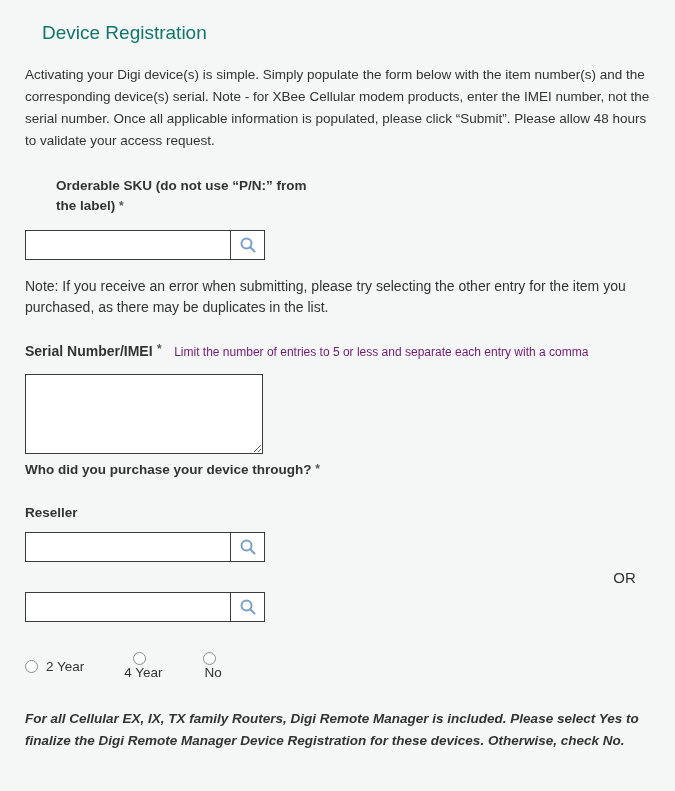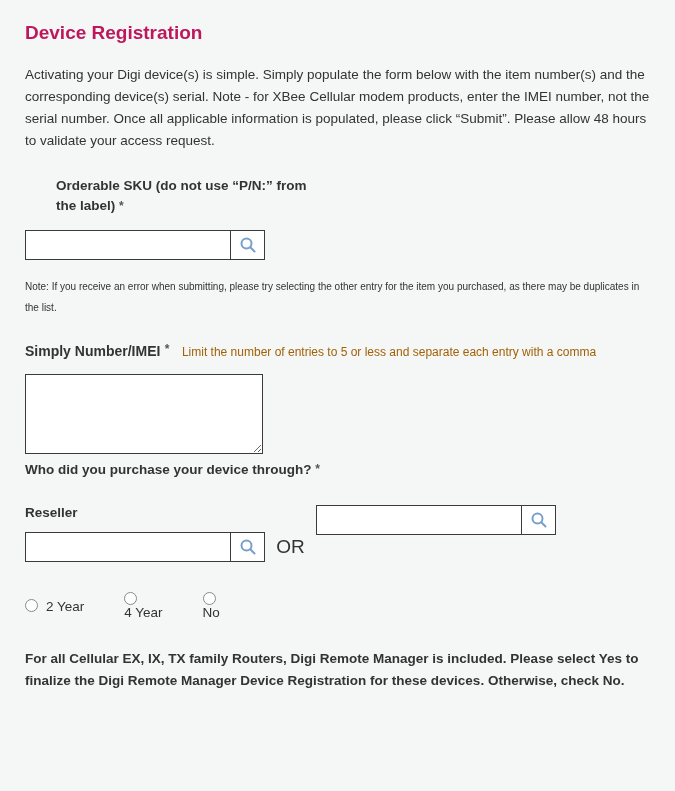--- a/index.html
+++ b/index.html
@@ -9,23 +9,23 @@
     font-family: "Liberation Sans", "DejaVu Sans", sans-serif;
     color: #333333;
   }
   .page {
     width: 675px;
     min-height: 791px;
     padding: 14px 25px 10px 25px;
   }
   .page-title {
     font-size: 19px;
-    font-weight: bold;
-    color: #be185d;
-    margin: 8px 0 20px 0;
+    font-weight: normal;
+    color: #0f766e;
+    margin: 8px 0 20px 17px;
   }
   .intro {
     font-size: 13.5px;
     line-height: 22px;
     max-width: 628px;
     margin-bottom: 24px;
   }
   .required-note {
     font-size: 11.5px;
     color: #555;
@@ -68,35 +68,35 @@
     border: none;
     border-left: 1px solid #3b3b3b;
     background: #ffffff;
     display: flex;
     align-items: center;
     justify-content: center;
     cursor: pointer;
     padding: 0;
   }
   .note-text {
-    font-size: 10px;
+    font-size: 14px;
     line-height: 21px;
     max-width: 640px;
     margin-bottom: 24px;
   }
   .serial-row {
     margin-bottom: 14px;
   }
   .serial-label {
     font-size: 14px;
     font-weight: bold;
   }
   .serial-helper {
     font-size: 12px;
-    color: #a16207;
+    color: #701a75;
     margin-left: 8px;
   }
   textarea.serial-input {
     width: 238px;
     height: 80px;
     border: 1px solid #3b3b3b;
     background: #fff;
     resize: both;
     font-family: "Liberation Sans", sans-serif;
     font-size: 13px;
@@ -114,47 +114,48 @@
   }
   .section-heading {
     font-size: 13.5px;
     font-weight: bold;
     margin-bottom: 28px;
   }
   .purchase-row {
     display: flex;
     align-items: flex-start;
     margin-bottom: 30px;
+    flex-direction: column;
   }
   .purchase-col { width: 240px; }
   .purchase-col .col-label {
     font-size: 13.5px;
     font-weight: bold;
     margin-bottom: 12px;
   }
   .purchase-col .search-group { margin-bottom: 0; }
   .or-cell {
     width: 51px;
     align-self: flex-end;
     height: 30px;
     display: flex;
     align-items: center;
     justify-content: center;
-    font-size: 19px;
+    font-size: 15px;
     color: #333;
   }
   .term-heading { margin-bottom: 18px; }
   .radio-row {
     display: flex;
     align-items: center;
     margin-bottom: 28px;
   }
   .radio-option {
     display: flex;
-    align-items: flex-start;
+    align-items: center;
     cursor: pointer;
   }
   .radio-row .radio-option + .radio-option { margin-left: 40px; flex-direction: column; }
   .radio-circle {
     appearance: none;
     -webkit-appearance: none;
     width: 13px;
     height: 13px;
     border: 1px solid #8a8a8a;
     border-radius: 50%;
@@ -162,20 +163,21 @@
     margin: 0 8px 0 0;
     cursor: pointer;
   }
   .radio-label { font-size: 13.5px; color: #333; }
   .drm-text {
     font-size: 13.5px;
     font-weight: bold;
     line-height: 22px;
     max-width: 632px;
     margin-bottom: 18px;
+    font-style: italic;
   }
 </style>
 </head>
 <body>
 
 <div class="page">
 
   <h1 class="page-title">Device Registration</h1>
 
   <p class="intro">Activating your Digi device(s) is simple. Simply populate the form below with the item number(s) and the corresponding device(s) serial. Note - for XBee Cellular modem products, enter the IMEI number, not the serial number. Once all applicable information is populated, please click “Submit”. Please allow 48 hours to validate your access request.</p>
@@ -194,21 +196,21 @@
         <circle cx="7.5" cy="7.5" r="5" fill="none" stroke="#78a0c8" stroke-width="2"></circle>
         <line x1="11.3" y1="11.3" x2="15.5" y2="15.5" stroke="#78a0c8" stroke-width="2" stroke-linecap="round"></line>
       </svg>
     </button>
   </div>
 
   <p class="note-text">Note: If you receive an error when submitting, please try selecting the other entry for the item you purchased, as there may be duplicates in the list.</p>
 
   
   <div class="serial-row">
-    <span class="serial-label">Simply Number/IMEI</span>
+    <span class="serial-label">Serial Number/IMEI</span>
     <span class="inline-asterisk">*</span>
     <span class="serial-helper">Limit the number of entries to 5 or less and separate each entry with a comma</span>
   </div>
 
   <textarea class="serial-input" style=""></textarea>
 
 
   
   <div class="section-heading">
     <span>Who did you purchase your device through?</span>

